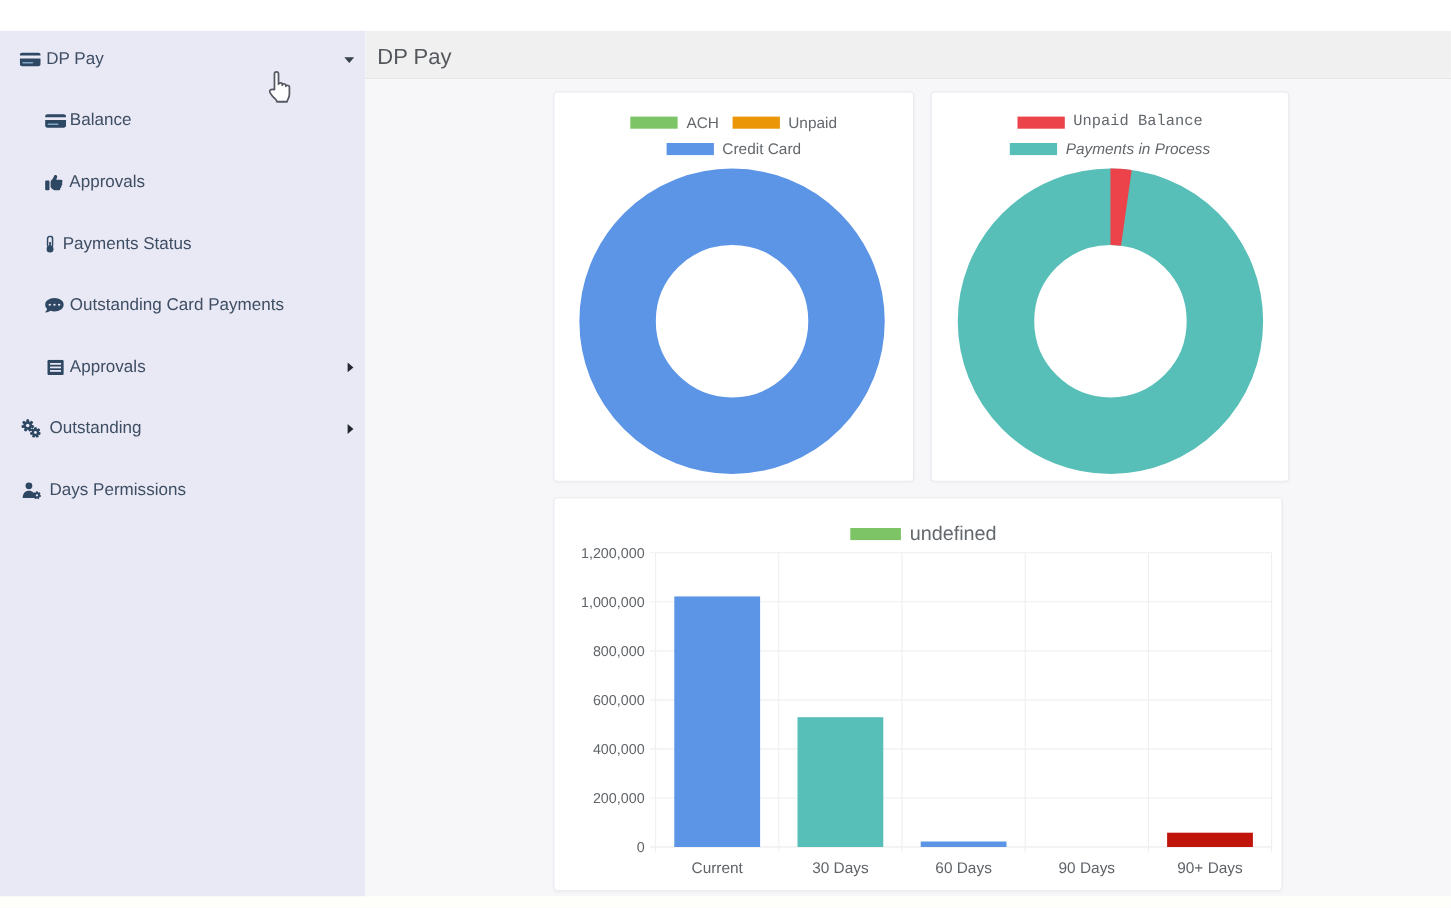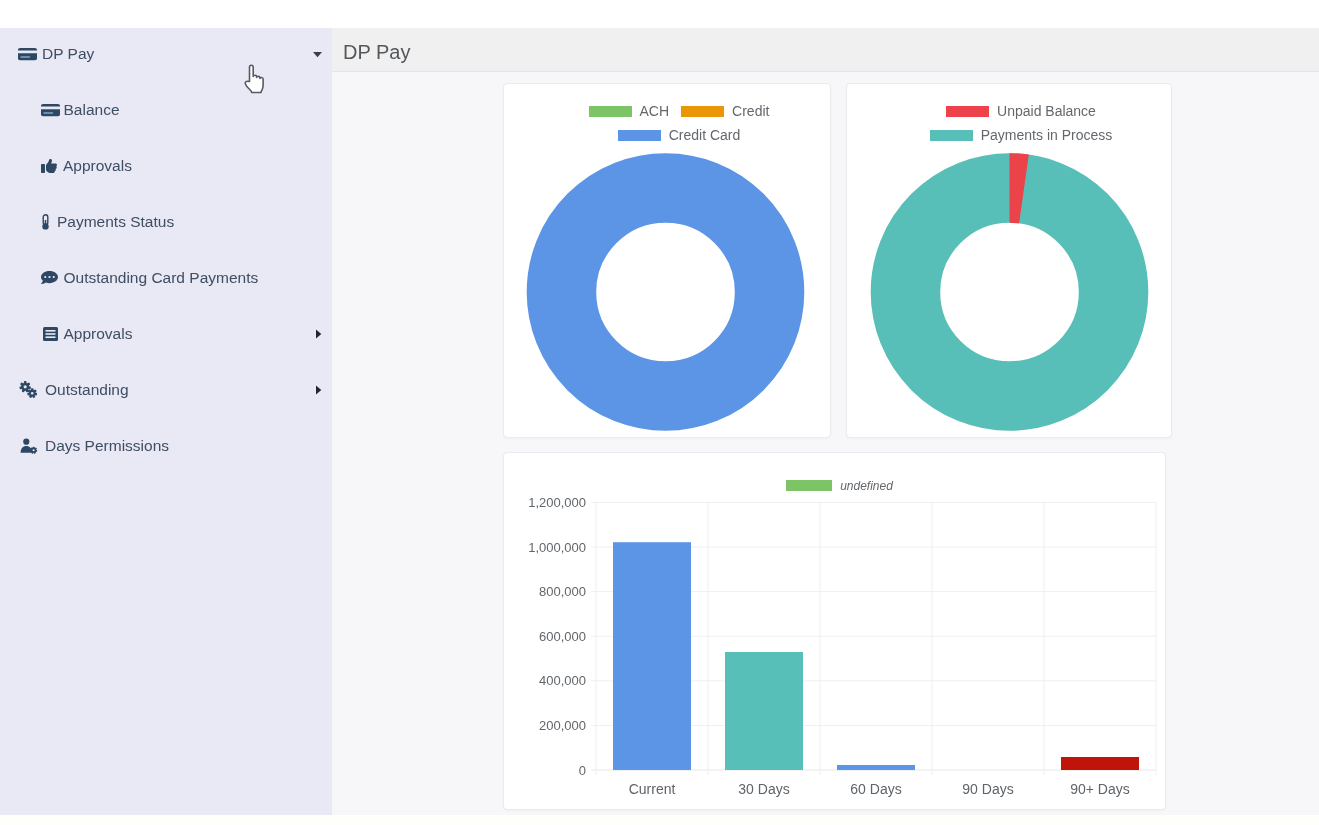--- a/index.html
+++ b/index.html
@@ -7,21 +7,21 @@
         font-family:"Liberation Sans", sans-serif;overflow:hidden;}
   .sidebar{position:absolute;left:0;top:28px;width:332px;height:787px;background:#e9e8f5;}
   .header{position:absolute;left:332px;top:28px;width:987px;height:44px;background:#f0f0f1;border-bottom:1px solid #e5e5e8;box-sizing:border-box;}
   .header .title{position:absolute;left:11px;top:0;line-height:49px;font-size:20px;color:#54585d;}
   .content{position:absolute;left:332px;top:72px;width:987px;height:743px;background:#f7f7fa;}
   .bstrip{position:absolute;left:0;top:815px;width:1319px;height:10px;background:#fefefa;}
   .card{position:absolute;background:#fff;border:1px solid #eaeaef;border-radius:4px;box-sizing:border-box;box-shadow:0 1px 2px rgba(0,0,0,0.03);}
   #card1{left:503px;top:83px;width:328px;height:355px;}
   #card2{left:846px;top:83px;width:326px;height:355px;}
   #card3{left:503px;top:452px;width:663px;height:358px;}
-  .legend{position:absolute;left:12px;width:100%;display:flex;justify-content:center;align-items:center;gap:12px;}
+  .legend{position:absolute;left:0;width:100%;display:flex;justify-content:center;align-items:center;gap:12px;}
   .li{display:flex;align-items:center;gap:8px;}
   .sw{width:43px;height:11px;}
   .li span{font-size:14px;color:#63686d;}
   .menu-item{position:absolute;height:28px;line-height:28px;font-size:15.5px;color:#3e4e63;}
   .menu-item .txt{position:absolute;white-space:nowrap;}
   .micon{position:absolute;}
 </style>
 </head>
 <body>
 <div id="page">
@@ -130,58 +130,58 @@
     </div>
 
   <div class="card" id="card1">
     <div class="legend" style="top:15px;height:24px;">
       <div class="li">
           <div class="sw" style="background:#7cc465;"></div>
           <span>ACH</span>
         </div>
       <div class="li">
           <div class="sw" style="background:#eb9607;"></div>
-          <span>Credit</span>
+          <span>Unpaid</span>
         </div>
     </div>
     <div class="legend" style="top:39px;height:24px;text-align:right;">
       <div class="li">
           <div class="sw" style="background:#5c95e6;"></div>
           <span>Credit Card</span>
         </div>
     </div>
     <svg width="326" height="353" style="position:absolute;left:0;top:0;">
       <circle cx="161.5" cy="208" r="104.05" fill="none" stroke="#5c95e6" stroke-width="69.5"></circle>
     </svg>
   </div>
 
   <div class="card" id="card2">
-    <div class="legend" style="top:15px;height:24px;">
+    <div class="legend" style="top:15px;height:24px;font-family:Liberation Mono, monospace;">
       <div class="li">
           <div class="sw" style="background:#ec434b;"></div>
           <span>Unpaid Balance</span>
         </div>
     </div>
-    <div class="legend" style="top:39px;height:24px;">
+    <div class="legend" style="top:39px;height:24px;font-style:italic;">
       <div class="li">
           <div class="sw" style="background:#58bfb8;"></div>
           <span>Payments in Process</span>
         </div>
     </div>
     <svg width="324" height="353" style="position:absolute;left:0;top:0;">
       <circle cx="162.5" cy="208" r="104.05" fill="none" stroke="#58bfb8" stroke-width="69.5"></circle>
       <path d="M 162.50 69.20 A 138.8 138.8 0 0 1 181.82 70.55 L 172.14 139.37 A 69.3 69.3 0 0 0 162.50 138.70 Z" fill="#ec434b"></path>
     </svg>
   </div>
 
   <div class="card" id="card3">
     <div class="legend" style="top:21px;height:23px;left:5px;">
       <div class="li">
           <div class="sw" style="width:46px;background:#7cc465;"></div>
-          <span style="font-size:12px;font-style:italic;">undefined</span>
+          <span style="font-size:18px;">undefined</span>
         </div>
     </div>
     <svg width="661" height="356" style="position:absolute;left:0;top:0;" id="barsvg">
         <line x1="87" y1="49.5" x2="652" y2="49.5" stroke="#efefef" stroke-width="1"></line>
         <text x="82" y="54" text-anchor="end" font-size="13" fill="#61666b">1,200,000</text>
         <line x1="87" y1="94.08333333333334" x2="652" y2="94.08333333333334" stroke="#efefef" stroke-width="1"></line>
         <text x="82" y="98.58333333333334" text-anchor="end" font-size="13" fill="#61666b">1,000,000</text>
         <line x1="87" y1="138.66666666666669" x2="652" y2="138.66666666666669" stroke="#efefef" stroke-width="1"></line>
         <text x="82" y="143.16666666666669" text-anchor="end" font-size="13" fill="#61666b">800,000</text>
         <line x1="87" y1="183.25" x2="652" y2="183.25" stroke="#efefef" stroke-width="1"></line>

